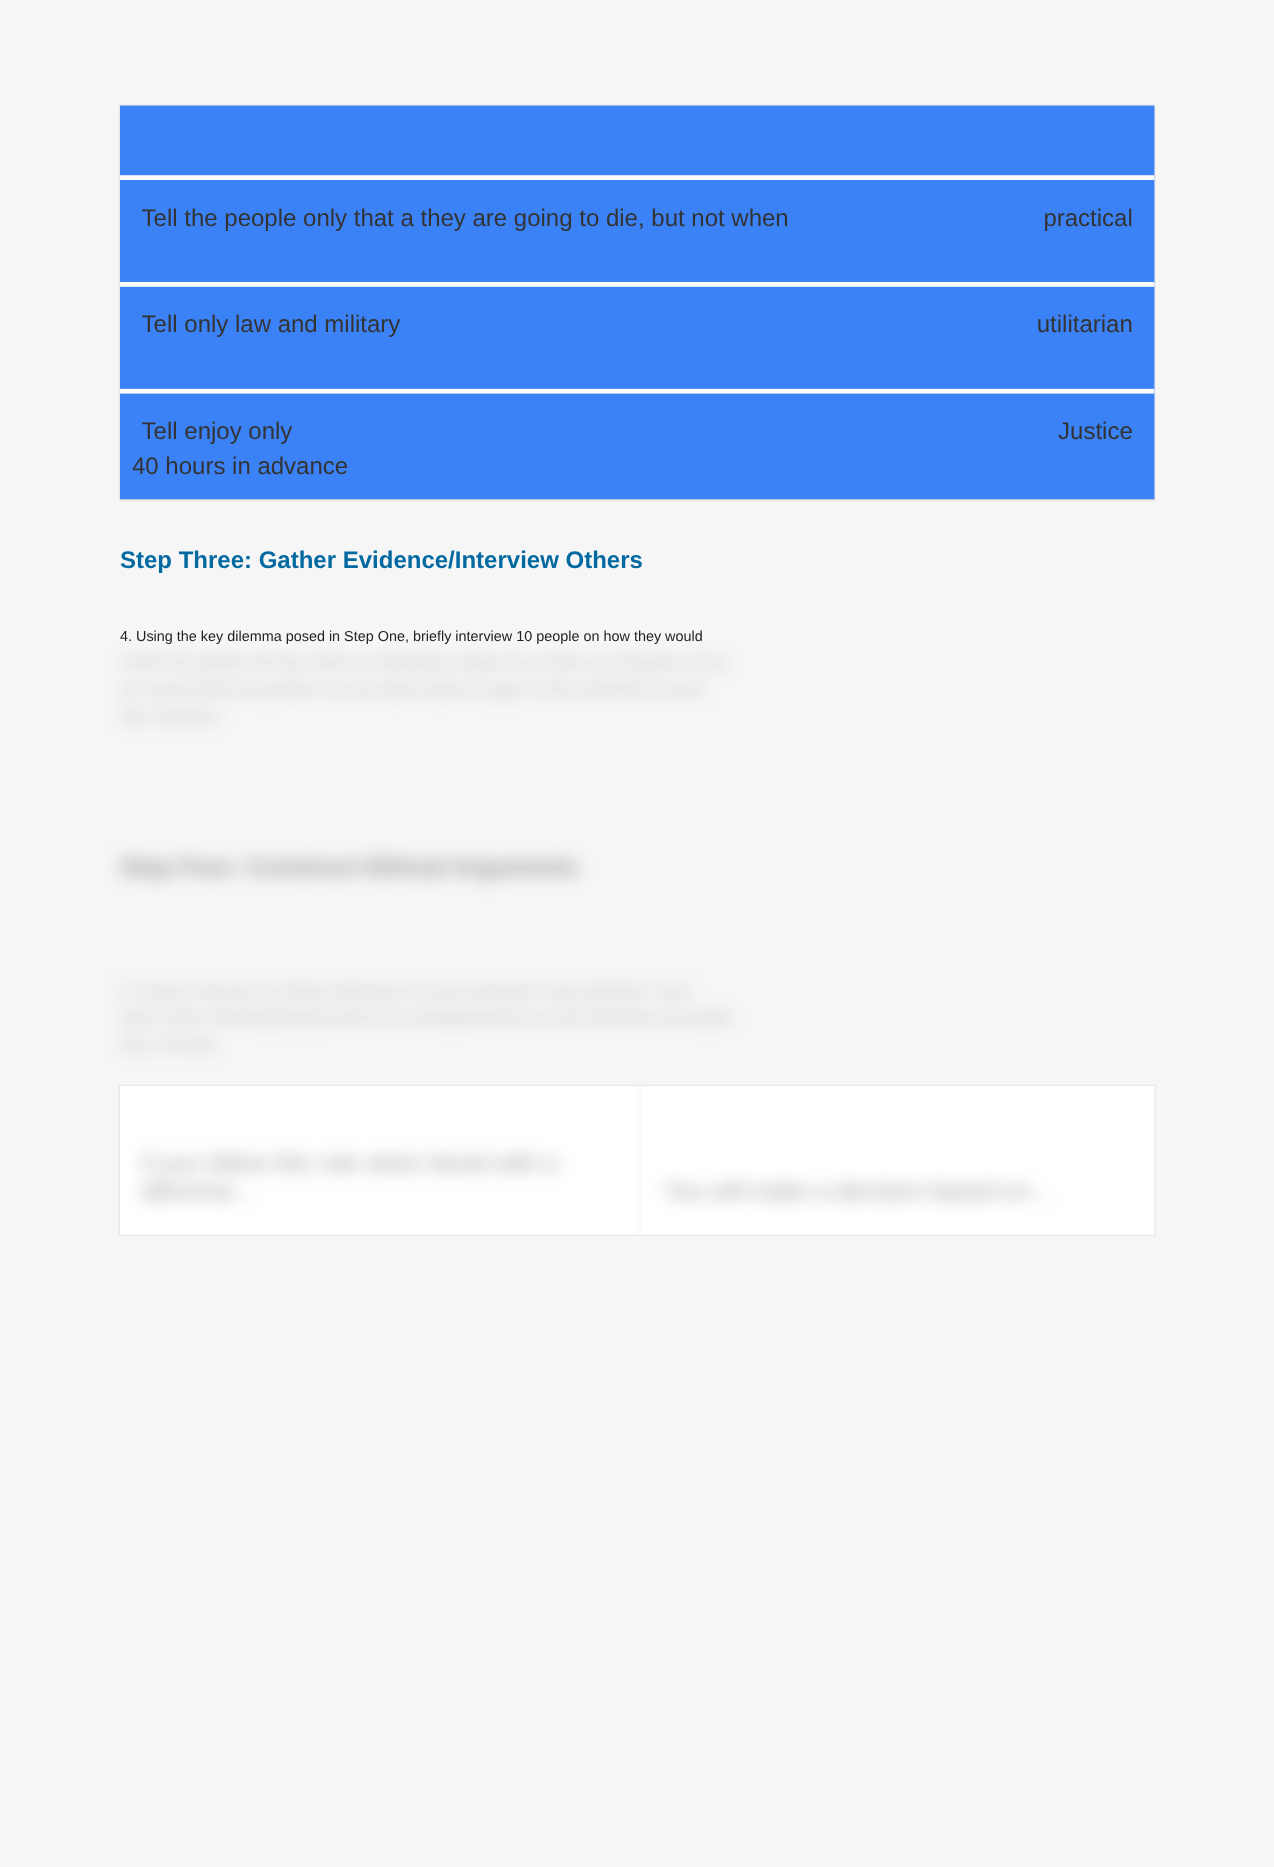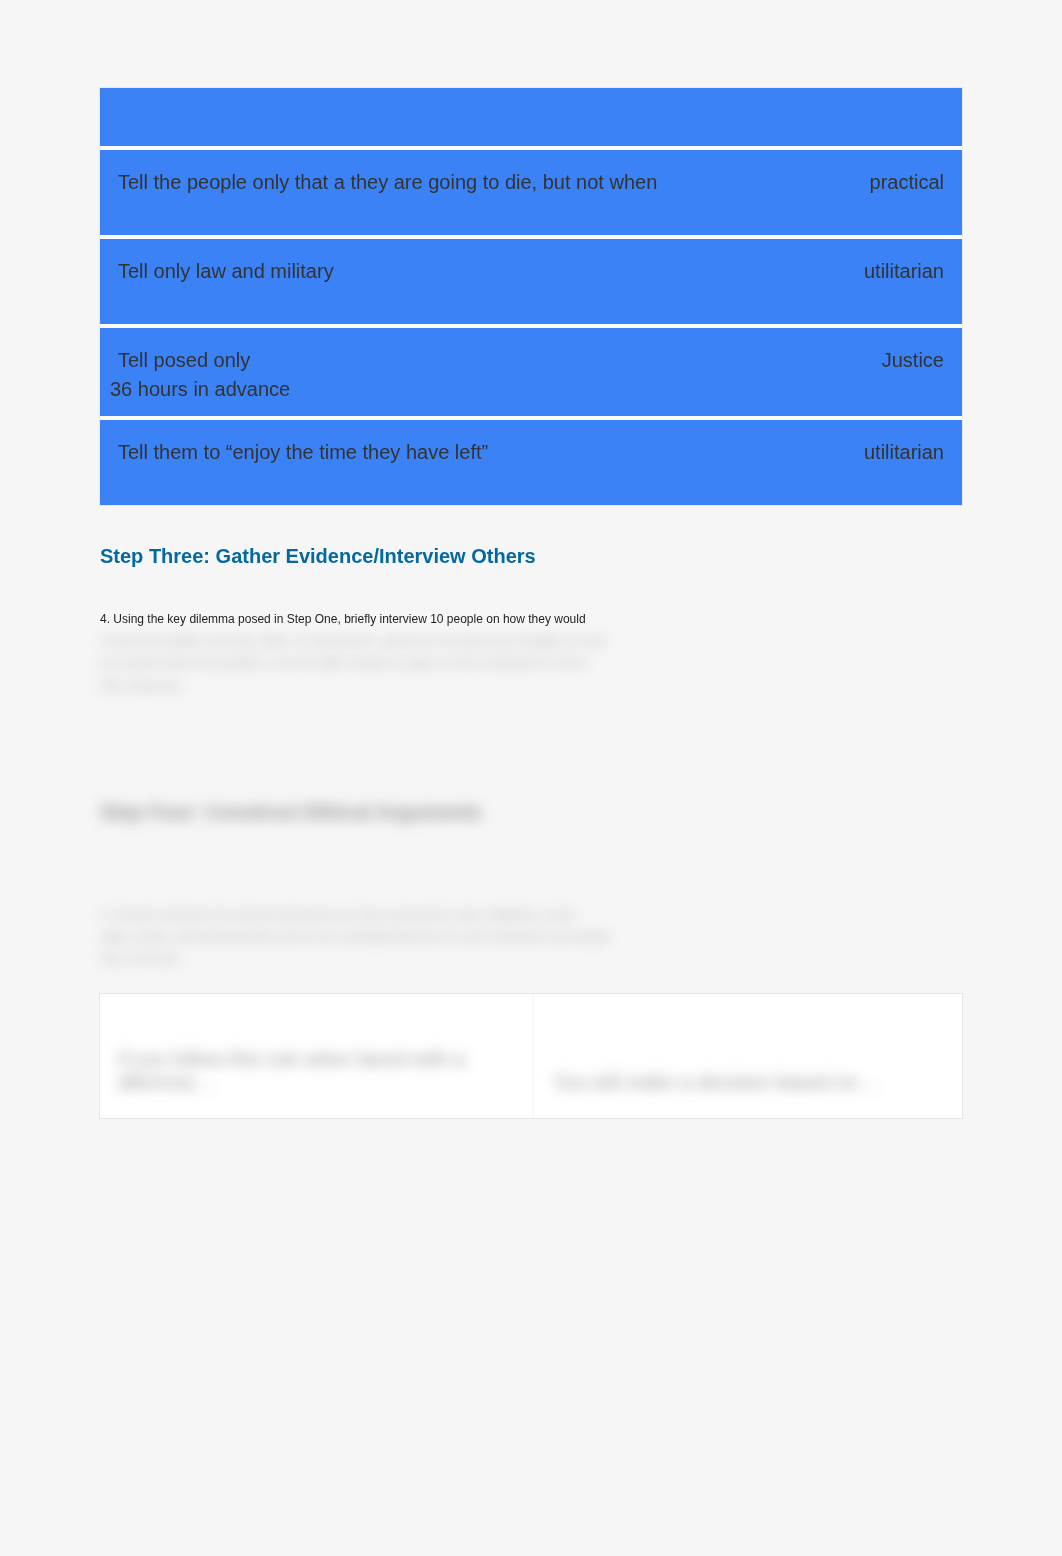--- a/index.html
+++ b/index.html
@@ -91,28 +91,24 @@
   <tr>
     <td class="col-left shadowed">Tell the people only that a they are going to die, but not when</td>
     <td class="col-right shadowed">practical</td>
   </tr>
   <tr>
     <td class="col-left shadowed">Tell only law and military</td>
     <td class="col-right shadowed">utilitarian</td>
   </tr>
   <tr>
     <td class="col-left row-two-line shadowed">
-      <span>Tell posed only</span><br>
-      <span style="margin-left:-8px; display:inline-block;">36 hours in advance</span>
+      <span>Tell enjoy only</span><br>
+      <span style="margin-left:-8px; display:inline-block;">40 hours in advance</span>
     </td>
     <td class="col-right row-two-line shadowed" style="vertical-align:top; padding-top:18px;">Justice</td>
-  </tr>
-  <tr>
-    <td class="col-left">Tell them to “enjoy the time they have left”</td>
-    <td class="col-right">utilitarian</td>
   </tr>
 </tbody>
   </table>
 
 <div class="step-heading">Step Three: Gather Evidence/Interview Others</div>
 
 <div class="body-text">
   <span>4. Using the key dilemma posed in Step One, briefly interview 10 people on how they would</span><br>
   <span class="blurred">resolve the problem and why.  (Note: As interviewers, please do not share your thoughts on how</span><br>
   <span class="blurred">you would resolve the problem.)  Use the table located on page 4 of this worksheet to record</span><br>

